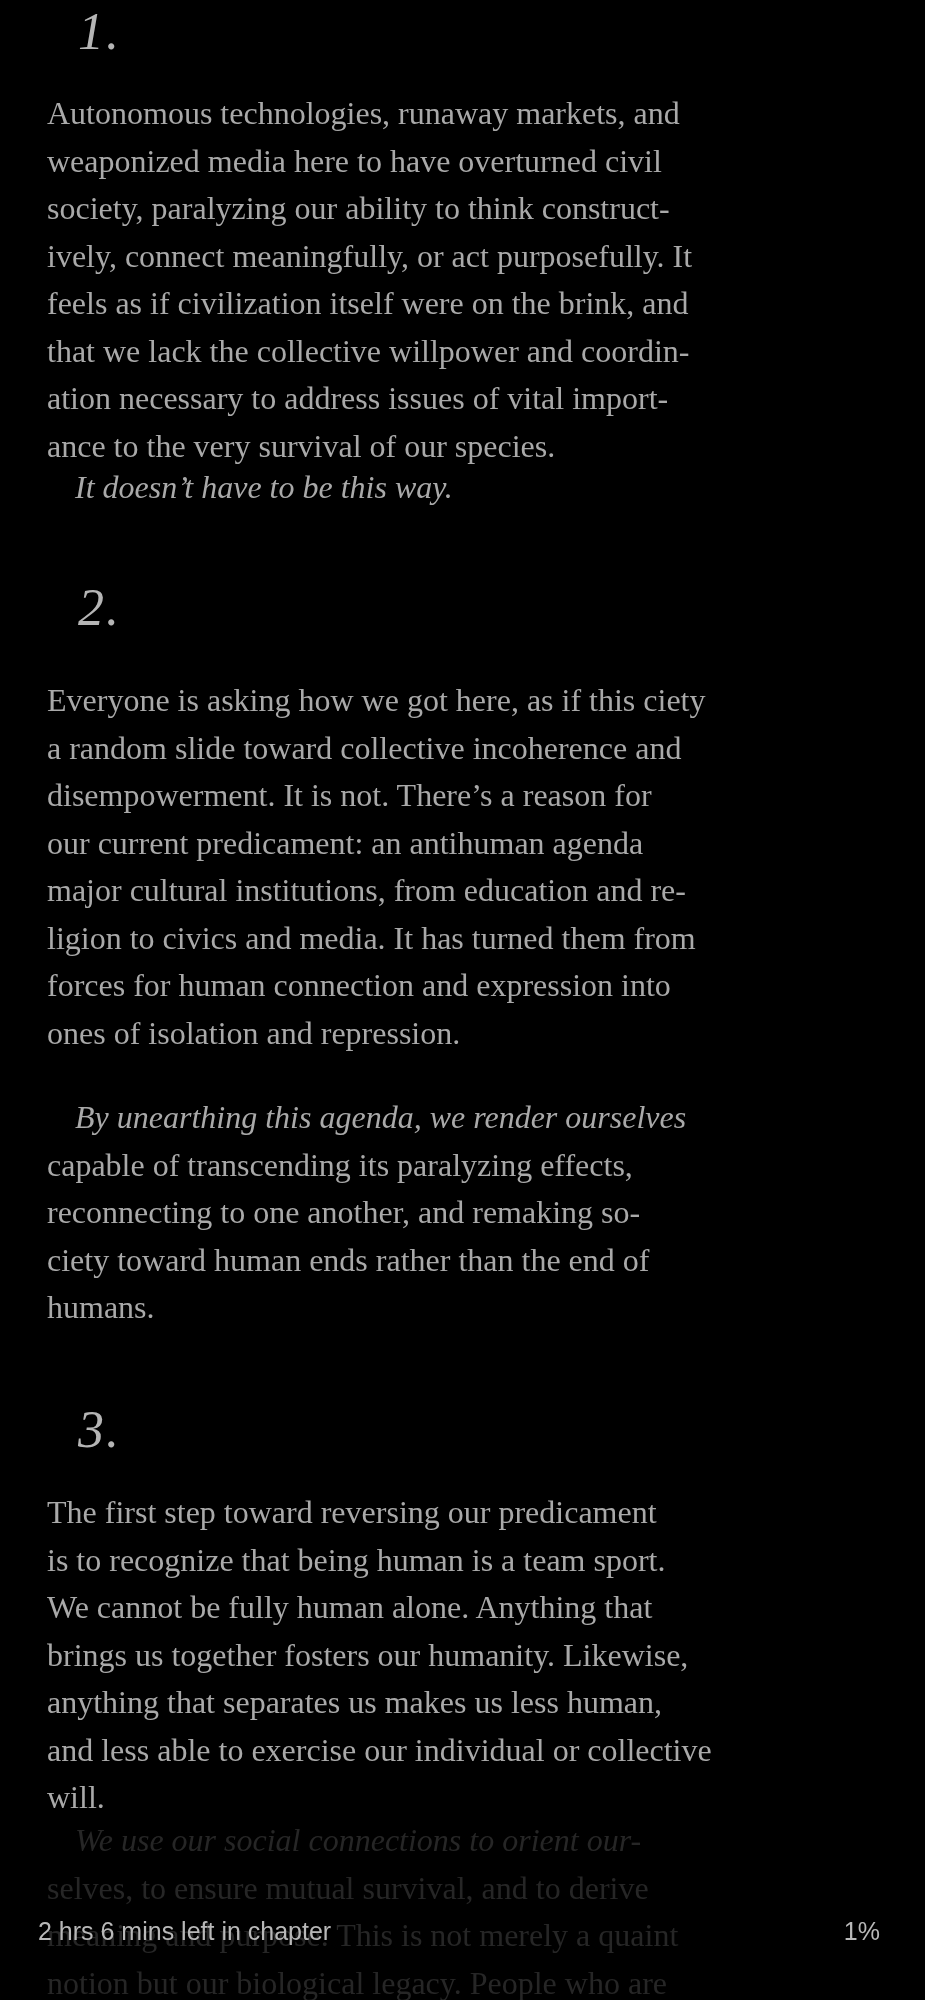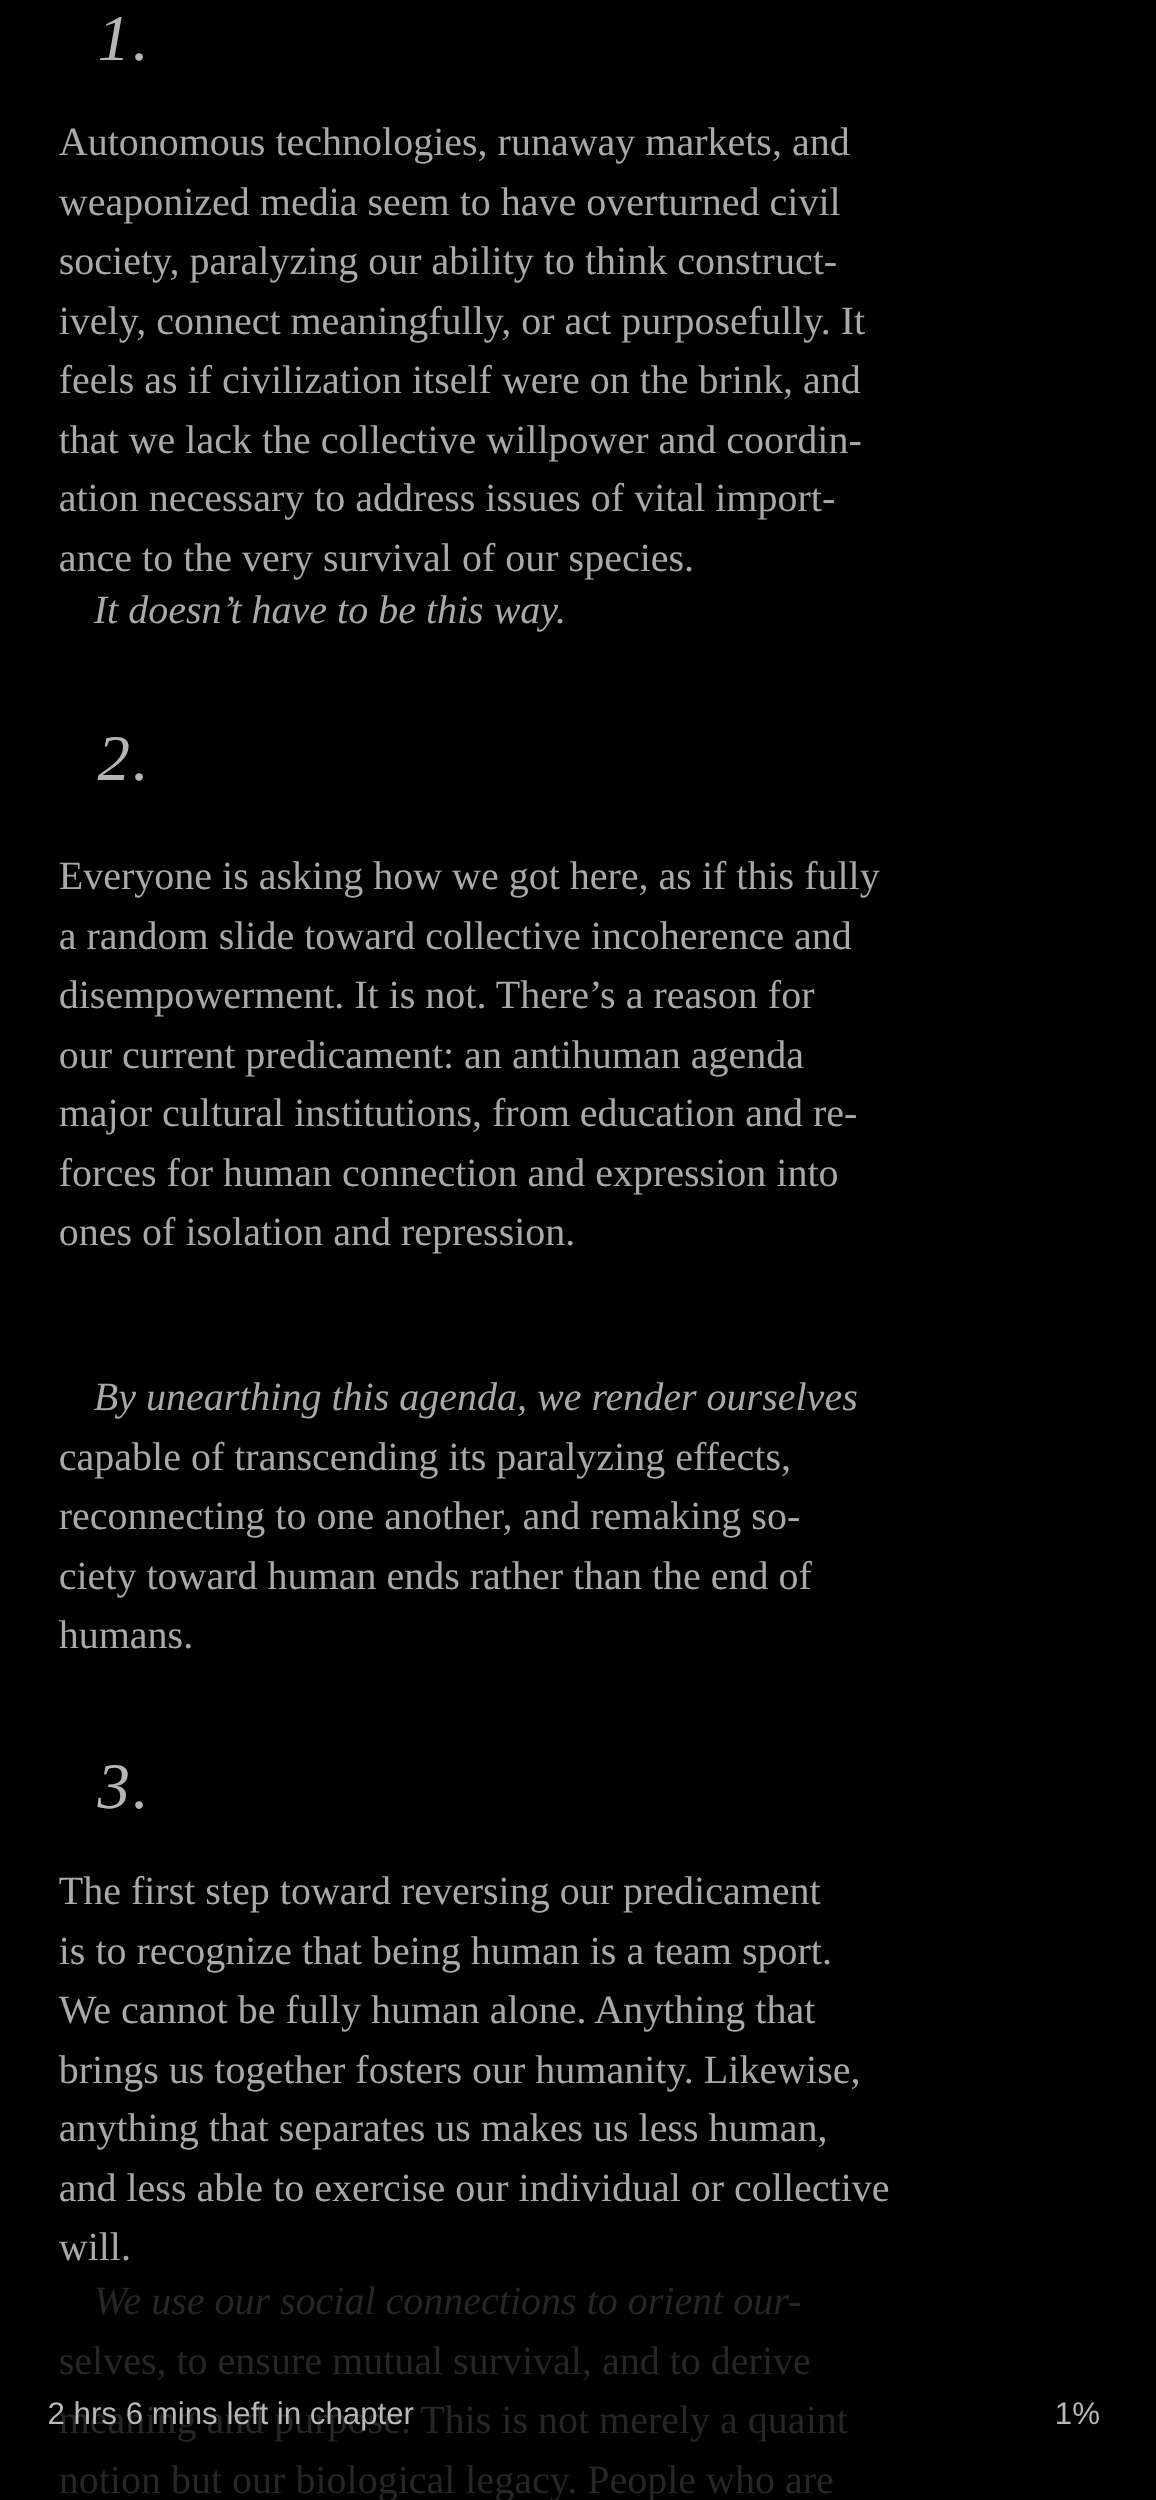--- a/index.html
+++ b/index.html
@@ -51,38 +51,39 @@
   }
 </style>
 </head>
 <body>
 
 <div class="page">
   <div id="content">
       <div class="heading" id="b-h1">1.</div>
       <div class="block" id="b-p1">
         <div class="line"><span>Autonomous technologies, runaway markets, and</span></div>
-        <div class="line"><span>weaponized media seem to have overturned civil</span></div>
+        <div class="line"><span>weaponized media here to have overturned civil</span></div>
         <div class="line"><span>society, paralyzing our ability to think construct-</span></div>
         <div class="line"><span>ively, connect meaningfully, or act purposefully. It</span></div>
         <div class="line"><span>feels as if civilization itself were on the brink, and</span></div>
         <div class="line"><span>that we lack the collective willpower and coordin-</span></div>
         <div class="line"><span>ation necessary to address issues of vital import-</span></div>
         <div class="line"><span>ance to the very survival of our species.</span></div>
       </div>
       <div class="block" id="b-p1b">
         <div class="line ind"><span>It doesn’t have to be this way.</span></div>
       </div>
       <div class="heading" id="b-h2">2.</div>
       <div class="block" id="b-p2">
-        <div class="line"><span>Everyone is asking how we got here, as if this fully</span></div>
+        <div class="line"><span>Everyone is asking how we got here, as if this ciety</span></div>
         <div class="line"><span>a random slide toward collective incoherence and</span></div>
         <div class="line"><span>disempowerment. It is not. There’s a reason for</span></div>
         <div class="line"><span>our current predicament: an antihuman agenda</span></div>
         <div class="line"><span>major cultural institutions, from education and re-</span></div>
+        <div class="line"><span>ligion to civics and media. It has turned them from</span></div>
         <div class="line"><span>forces for human connection and expression into</span></div>
         <div class="line"><span>ones of isolation and repression.</span></div>
       </div>
       <div class="block" id="b-p2b">
         <div class="line ind"><span>By unearthing this agenda, we render ourselves</span></div>
         <div class="line"><span>capable of transcending its paralyzing effects,</span></div>
         <div class="line"><span>reconnecting to one another, and remaking so-</span></div>
         <div class="line"><span>ciety toward human ends rather than the end of</span></div>
         <div class="line"><span>humans.</span></div>
       </div>

